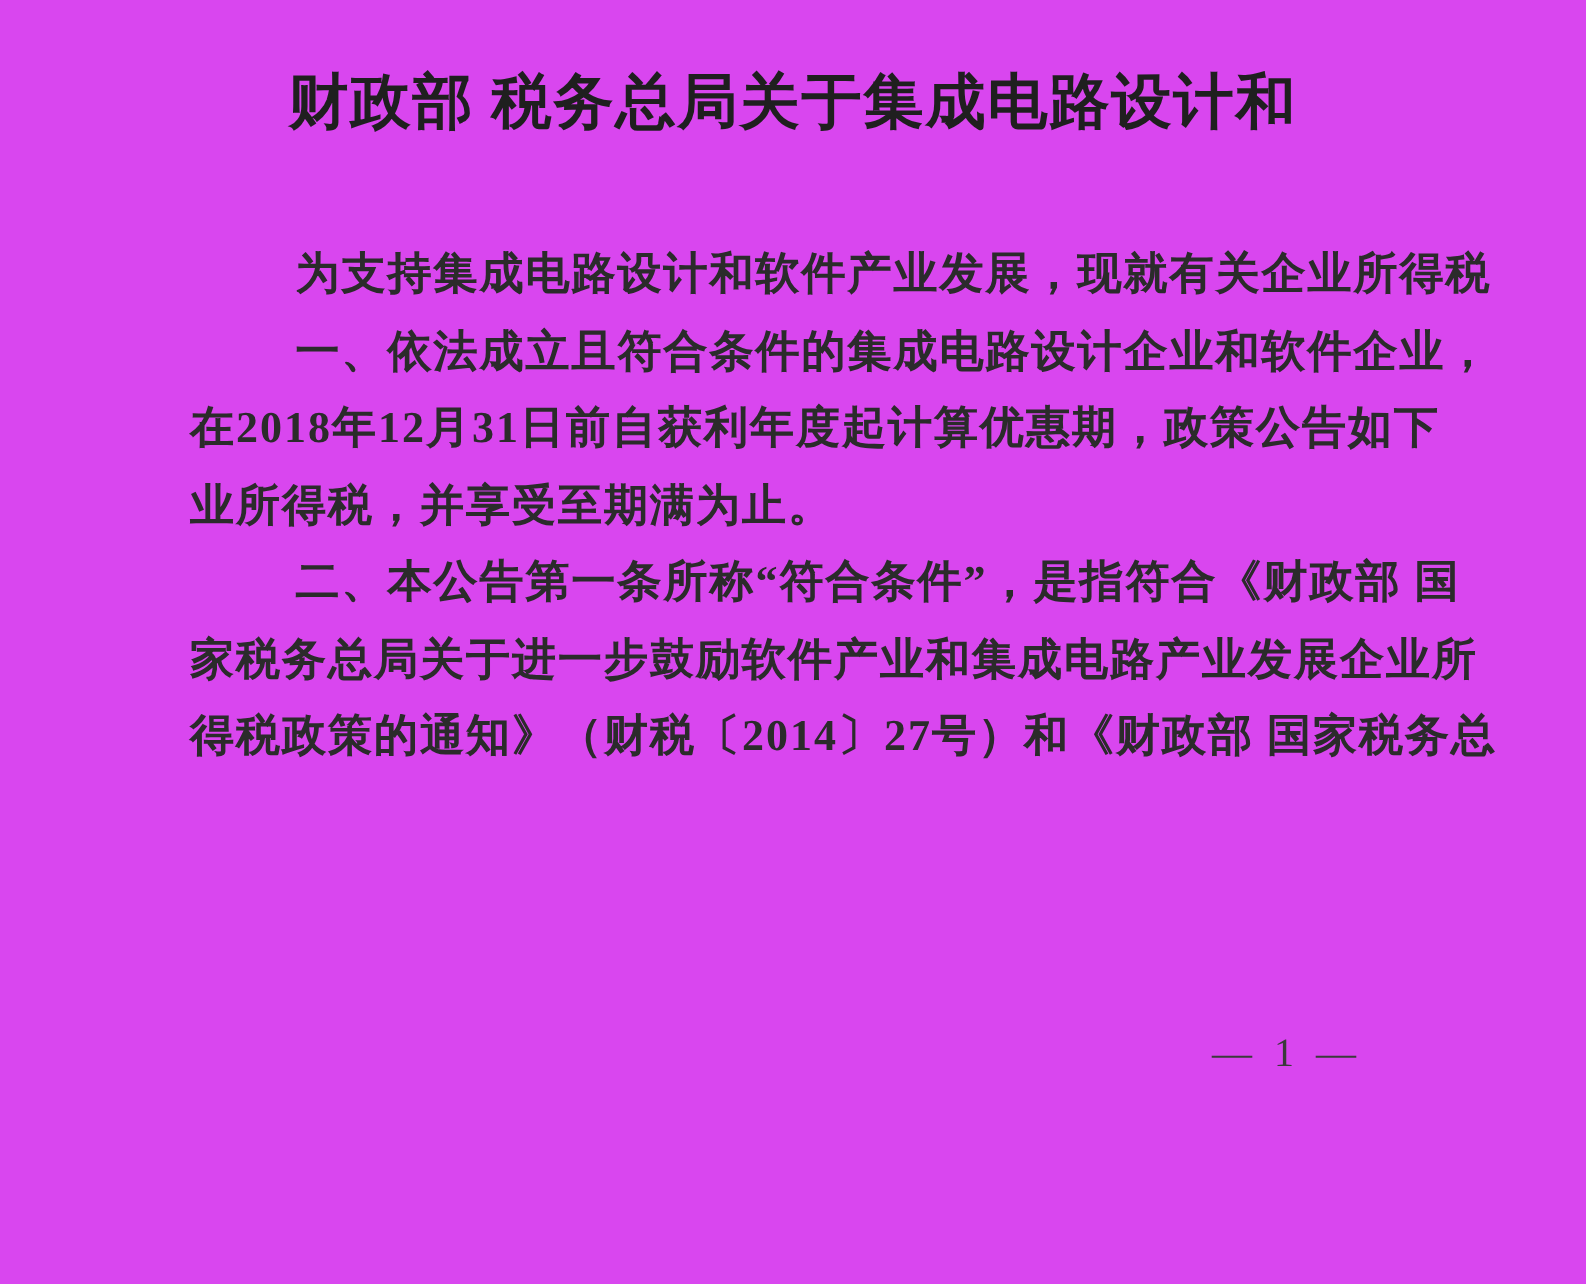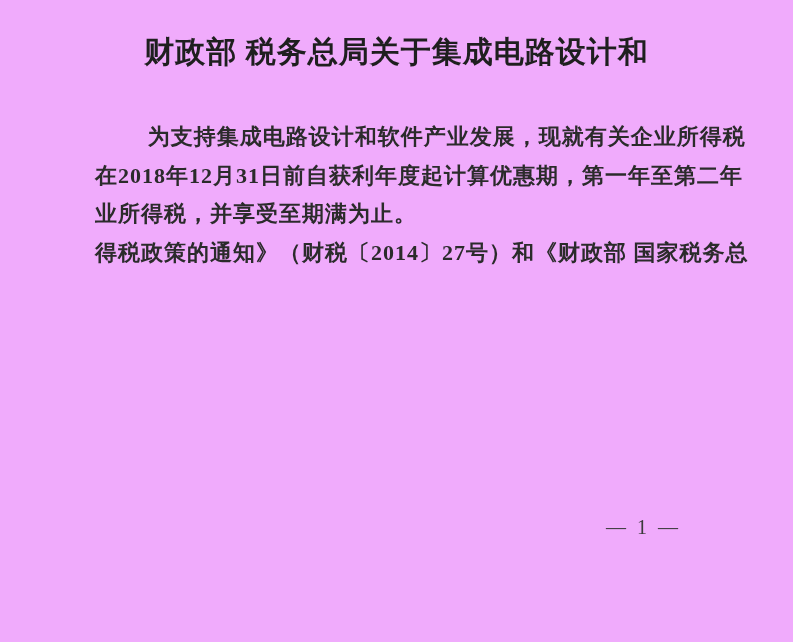--- a/index.html
+++ b/index.html
@@ -4,21 +4,21 @@
 <style>
   html, body {
     margin: 0;
     padding: 0;
     background: #ffffff;
   }
   .page {
     position: relative;
     width: 793px;
     height: 642px;
-    background: #f0abfc;
+    background: #d946ef;
     overflow: hidden;
     font-family: "Liberation Serif", "DejaVu Serif", serif;
     color: #2b2b2b;
     box-sizing: border-box;
   }
   .title-block {
     padding-top: 28px;
     text-align: center;
   }
   .title-line {
@@ -58,20 +58,23 @@
 <body>
 
 <div class="page">
 
   <div class="title-block">
     <div class="title-line">财政部 税务总局关于集成电路设计和</div>
   </div>
 
   <div class="body-block">
     <div class="body-line indent">为支持集成电路设计和软件产业发展，现就有关企业所得税</div>
-    <div class="body-line">在2018年12月31日前自获利年度起计算优惠期，第一年至第二年</div>
+    <div class="body-line indent">一、依法成立且符合条件的集成电路设计企业和软件企业，</div>
+    <div class="body-line">在2018年12月31日前自获利年度起计算优惠期，政策公告如下</div>
     <div class="body-line">业所得税，并享受至期满为止。</div>
+    <div class="body-line indent">二、本公告第一条所称“符合条件”，是指符合《财政部 国</div>
+    <div class="body-line">家税务总局关于进一步鼓励软件产业和集成电路产业发展企业所</div>
     <div class="body-line">得税政策的通知》（财税〔2014〕27号）和《财政部 国家税务总</div>
   </div>
 
   <div class="page-number">— 1 —</div>
 
 </div>
 
 </body></html>

